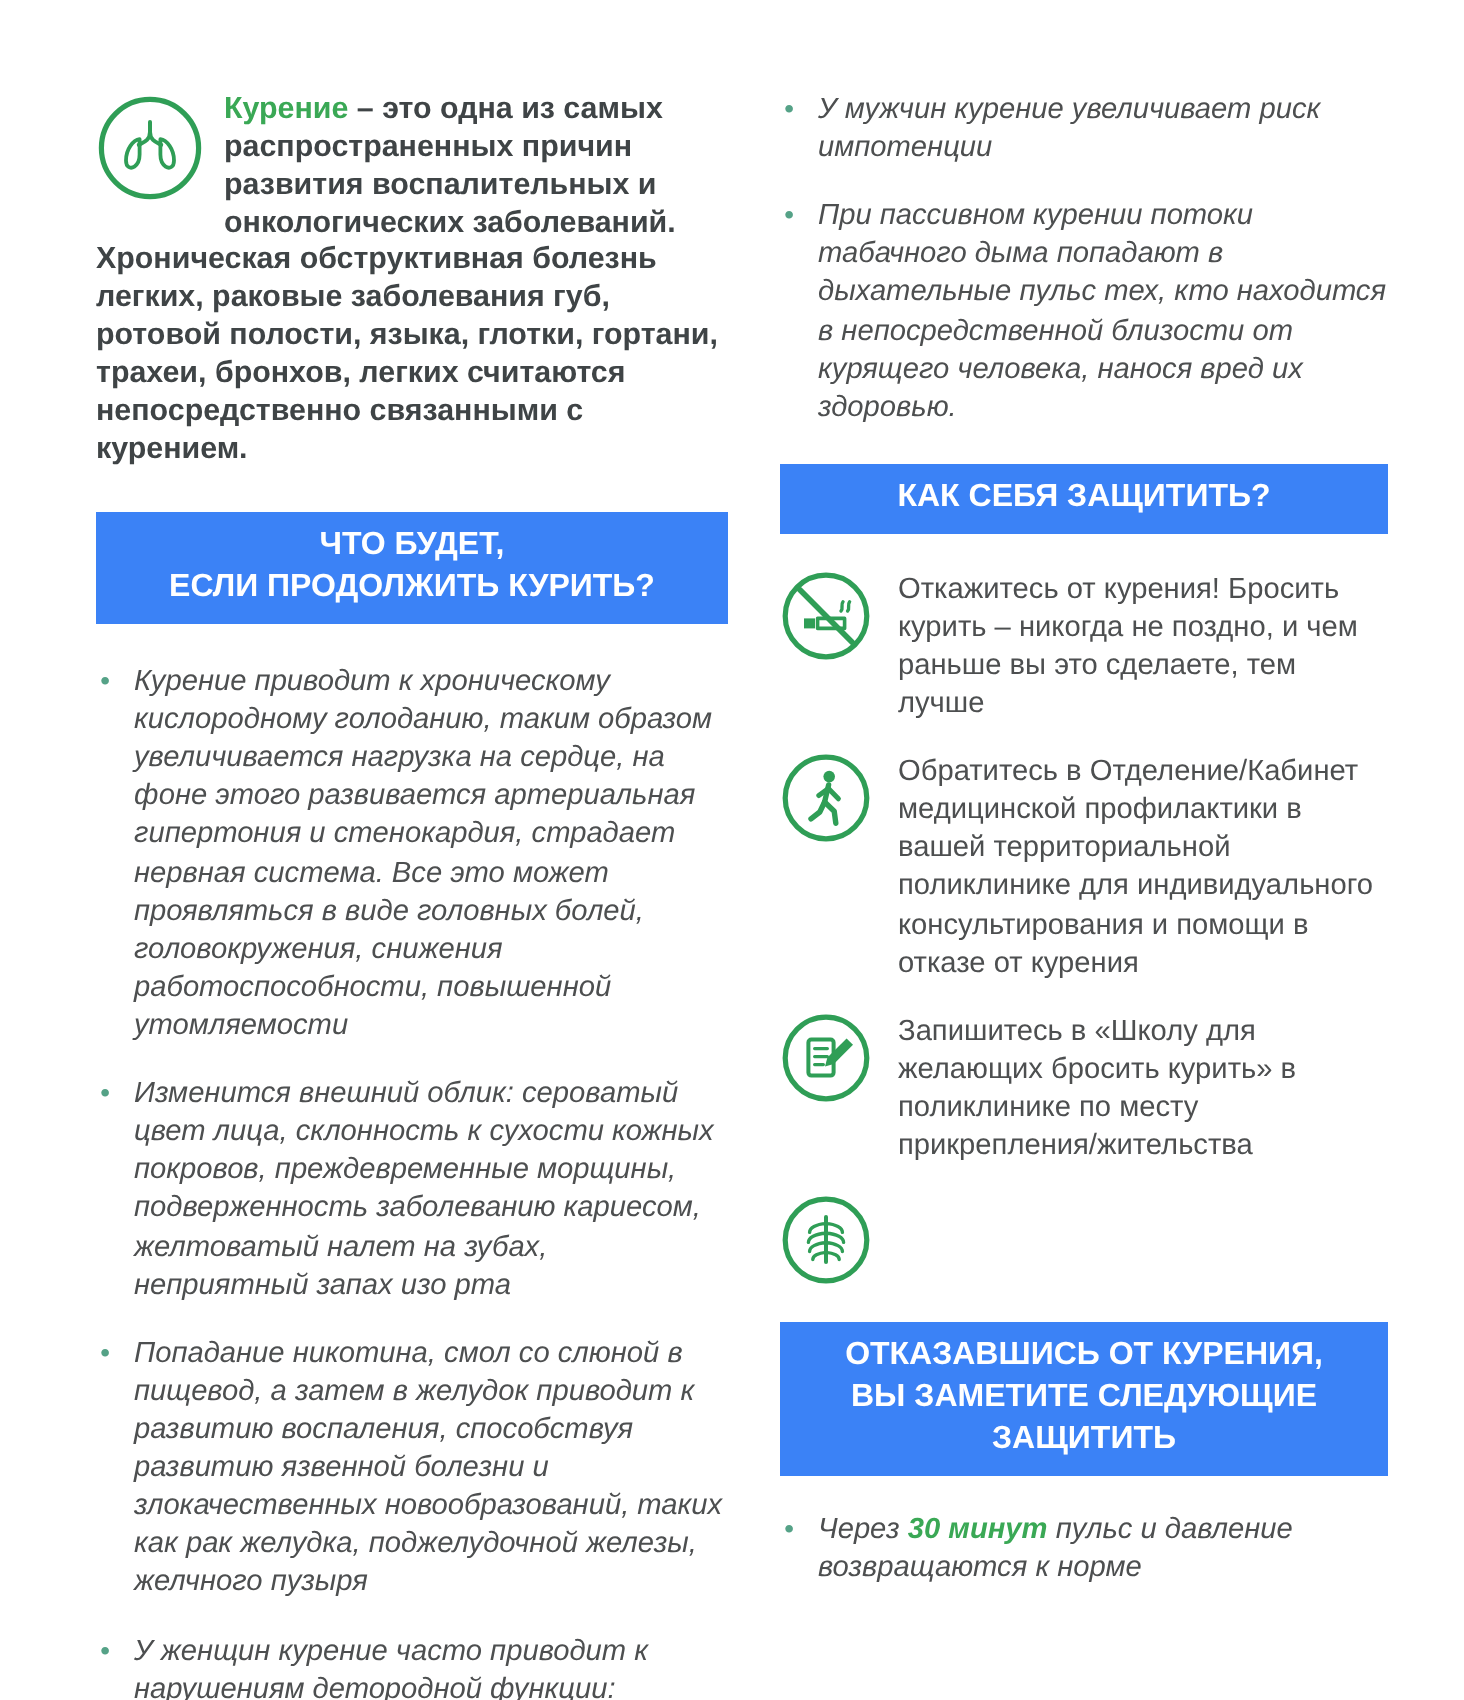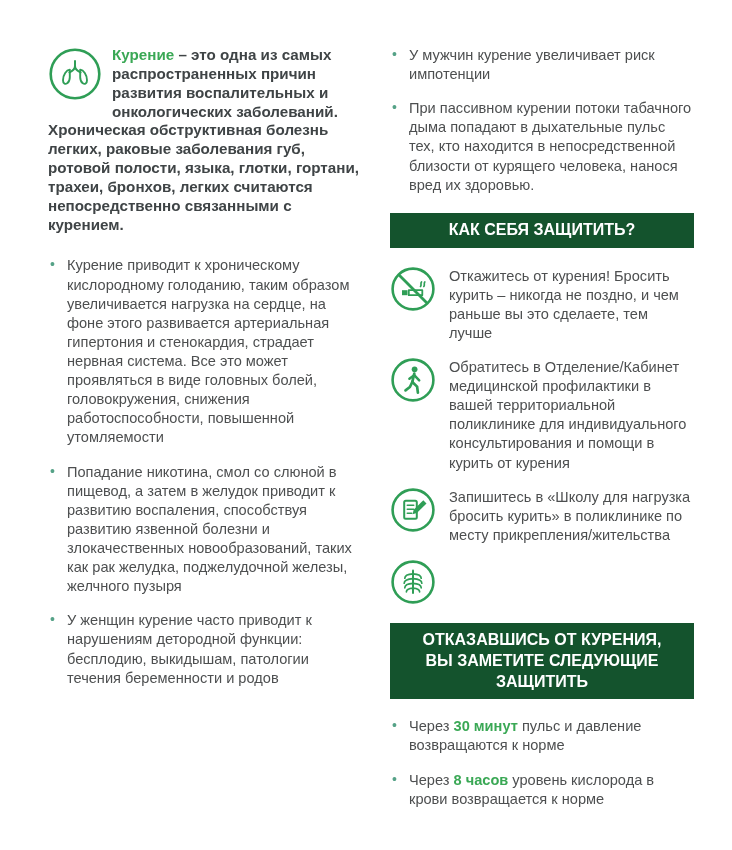--- a/index.html
+++ b/index.html
@@ -12,28 +12,28 @@
   .col-left{flex:0 0 316px;width:316px;}
   .col-right{flex:1;min-width:0;}
 
   
   .intro{font-weight:bold;color:#3f4446;font-size:15.2px;line-height:1.24;margin-bottom:22px;}
   .intro .accent{color:#3aa855;}
   .lungs-badge{float:left;width:54px;height:54px;margin:1px 10px 4px 0;}
 
   
   .section-header{
-    background:#14532d;color:#ffffff;text-align:center;font-weight:bold;
+    background:#3b82f6;color:#ffffff;text-align:center;font-weight:bold;
     font-size:16px;line-height:1.3;padding:7px 6px;white-space:pre-line;
     margin:16px 0 20px 0;
   }
   .col-right .section-header{margin:18px 0 18px 0;}
 
   
-  ul.dots{list-style:none;margin:0;padding:0;font-size:14.6px;line-height:1.31;}
+  ul.dots{list-style:none;margin:0;padding:0;font-size:14.6px;line-height:1.31;font-style:italic;}
   ul.dots li{position:relative;padding-left:19px;margin-bottom:15px;}
   ul.dots li::before{content:"\2022";position:absolute;left:2px;top:-1px;color:#55a287;font-size:14px;}
 
   
   .protect-item{display:flex;gap:13px;margin-bottom:14px;font-size:14.6px;line-height:1.31;align-items:flex-start;}
   .picon{flex:0 0 46px;width:46px;height:46px;}
   .picon svg{display:block;width:46px;height:46px;}
   .protect-text{padding-top:1px;}
 
   .hl{color:#3aa855;font-weight:bold;}
@@ -53,23 +53,26 @@
             <path d="M27 14v7" stroke-width="2"></path>
             <path d="M27 19c0 4-2.8 5-5.6 6.4" stroke-width="2"></path>
             <path d="M27 19c0 4 2.8 5 5.6 6.4" stroke-width="2"></path>
             <path d="M21.8 22.6c-3.2.4-6.8 5-6.8 10.6 0 3.4 2.2 4.4 4.2 3.1 2-1.3 2.6-3.4 2.6-6v-7.7z" stroke-width="1.9"></path>
             <path d="M32.2 22.6c3.2.4 6.8 5 6.8 10.6 0 3.4-2.2 4.4-4.2 3.1-2-1.3-2.6-3.4-2.6-6v-7.7z" stroke-width="1.9"></path>
           </svg>
         </span>
         <span class="accent">Курение</span><span> – это одна из самых распространенных причин развития воспалительных и онкологических заболеваний. Хроническая обструктивная болезнь легких, раковые заболевания губ, ротовой полости, языка, глотки, гортани, трахеи, бронхов, легких считаются непосредственно связанными с курением.</span>
       </div>
 
+      <div class="section-header">ЧТО БУДЕТ,
+ЕСЛИ ПРОДОЛЖИТЬ КУРИТЬ?</div>
 
       <ul class="dots">
         <li><span>Курение приводит к хроническому кислородному голоданию, таким образом увеличивается нагрузка на сердце, на фоне этого развивается артериальная гипертония и стенокардия, страдает нервная система. Все это может проявляться в виде головных болей, головокружения, снижения работоспособности, повышенной утомляемости</span></li>
+        <li><span>Изменится внешний облик: сероватый цвет лица, склонность к сухости кожных покровов, преждевременные морщины, подверженность заболеванию кариесом, желтоватый налет на зубах, неприятный запах изо рта</span></li>
         <li><span>Попадание никотина, смол со слюной в пищевод, а затем в желудок приводит к развитию воспаления, способствуя развитию язвенной болезни и злокачественных новообразований, таких как рак желудка, поджелудочной железы, желчного пузыря</span></li>
         <li><span>У женщин курение часто приводит к нарушениям детородной функции: бесплодию, выкидышам, патологии течения беременности и родов</span></li>
       </ul>
     </div>
 
     <div class="col-right">
 
       <ul class="dots">
         <li><span>У мужчин курение увеличивает риск импотенции</span></li>
         <li><span>При пассивном курении потоки табачного дыма попадают в дыхательные пульс тех, кто находится в непосредственной близости от курящего человека, нанося вред их здоровью.</span></li>
@@ -98,33 +101,33 @@
             <svg viewBox="0 0 46 46" fill="none" stroke="#2f9e56" stroke-linecap="round" stroke-linejoin="round">
               <circle cx="23" cy="23" r="20.4" stroke-width="2.6"></circle>
               <circle cx="24.6" cy="12.3" r="2.9" fill="#2f9e56" stroke="none"></circle>
               <path d="M24.3 16.5l-2 8.5" stroke-width="2.7"></path>
               <path d="M24.2 18.2l5 5.2" stroke-width="2.5"></path>
               <path d="M24.2 18.2l-4.8 3.6" stroke-width="2.5"></path>
               <path d="M22.3 25l4.8 4.6.8 6" stroke-width="2.7"></path>
               <path d="M22.3 25l-2.4 5-4.4 3.4" stroke-width="2.7"></path>
             </svg>
           </span>
-          <span class="protect-text">Обратитесь в Отделение/Кабинет медицинской профилактики в вашей территориальной поликлинике для индивидуального консультирования и помощи в курить от курения</span>
+          <span class="protect-text">Обратитесь в Отделение/Кабинет медицинской профилактики в вашей территориальной поликлинике для индивидуального консультирования и помощи в отказе от курения</span>
         </div>
 
         <div class="protect-item">
           <span class="picon">
             <svg viewBox="0 0 46 46" fill="none" stroke="#2f9e56" stroke-linecap="round" stroke-linejoin="round">
               <circle cx="23" cy="23" r="20.4" stroke-width="2.6"></circle>
               <rect x="14.2" y="13.8" width="12.6" height="18" rx="1.5" stroke-width="2"></rect>
               <path d="M17.3 18.3h6.4M17.3 22.3h6.4M17.3 26.3h4.4" stroke-width="1.6"></path>
               <path d="M33.3 13.2l3.2 3.2-9.6 9.6-4.4 1.2 1.2-4.4z" fill="#2f9e56" stroke="none"></path>
             </svg>
           </span>
-          <span class="protect-text">Запишитесь в «Школу для нагрузка бросить курить» в поликлинике по месту прикрепления/жительства</span>
+          <span class="protect-text">Запишитесь в «Школу для желающих бросить курить» в поликлинике по месту прикрепления/жительства</span>
         </div>
 
         <div class="protect-item">
           <span class="picon">
             <svg viewBox="0 0 46 46" fill="none" stroke="#2f9e56" stroke-linecap="round" stroke-linejoin="round">
               <circle cx="23" cy="23" r="20.4" stroke-width="2.6"></circle>
               <path d="M23 11.5v22.5" stroke-width="2"></path>
               <path d="M23 14.8c-5 .3-8.2 2-8.2 4.4M23 14.8c5 .3 8.2 2 8.2 4.4" stroke-width="1.7"></path>
               <path d="M23 19.6c-5.4.3-8.8 2.1-8.8 4.6M23 19.6c5.4.3 8.8 2.1 8.8 4.6" stroke-width="1.7"></path>
               <path d="M23 24.4c-5 .3-8.2 2-8.2 4.4M23 24.4c5 .3 8.2 2 8.2 4.4" stroke-width="1.7"></path>
@@ -134,19 +137,18 @@
         </div>
 
       </div>
 
       <div class="section-header">ОТКАЗАВШИСЬ ОТ КУРЕНИЯ,
 ВЫ ЗАМЕТИТЕ СЛЕДУЮЩИЕ
 ЗАЩИТИТЬ</div>
 
       <ul class="dots">
         <li><span>Через </span><span class="hl">30 минут</span><span> пульс и давление возвращаются к норме</span></li>
-        <li><span>Через </span><span class="hl">8 часов</span><span> уровень кислорода в крови возвращается к норме</span></li>
 
       </ul>
 
     </div>
   </div>
 </div>
 
 </body></html>

